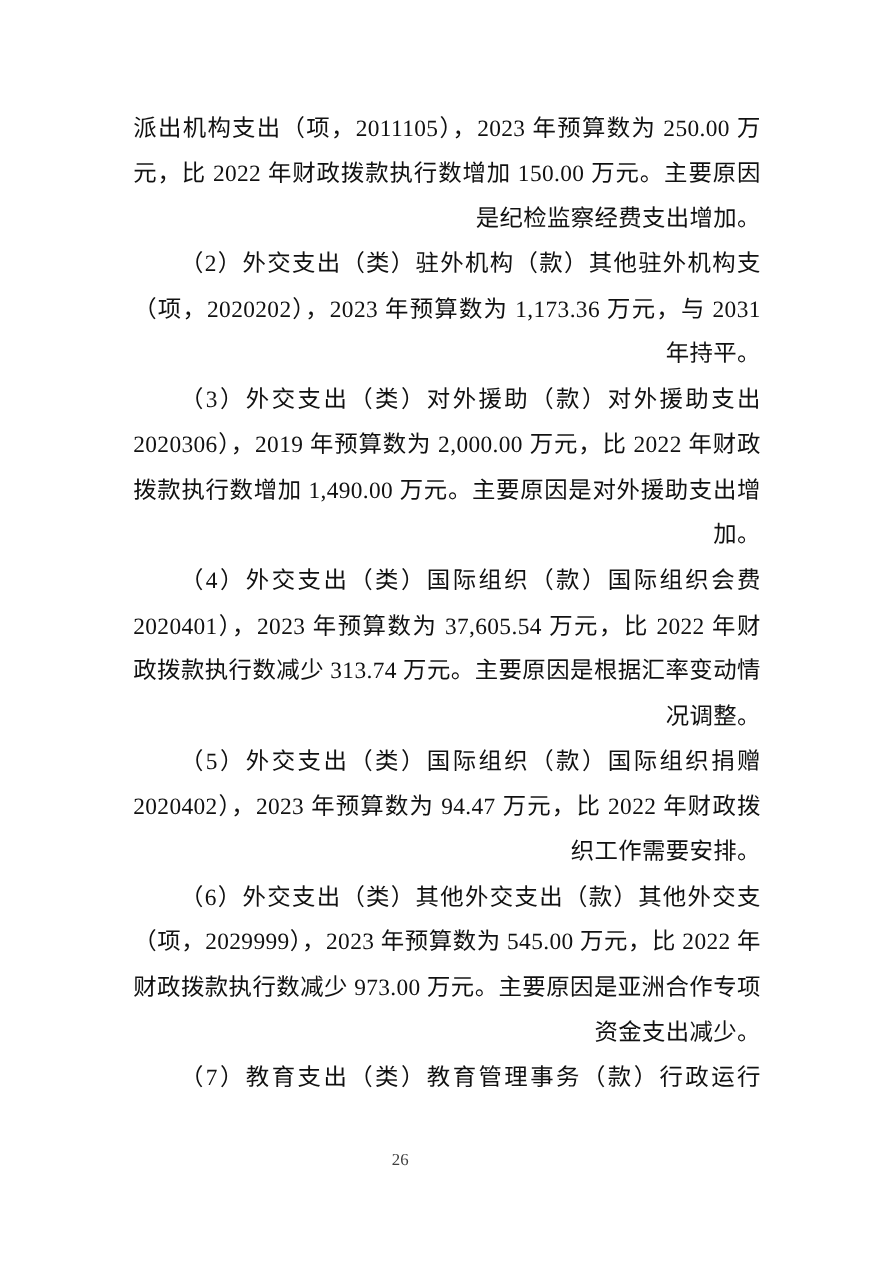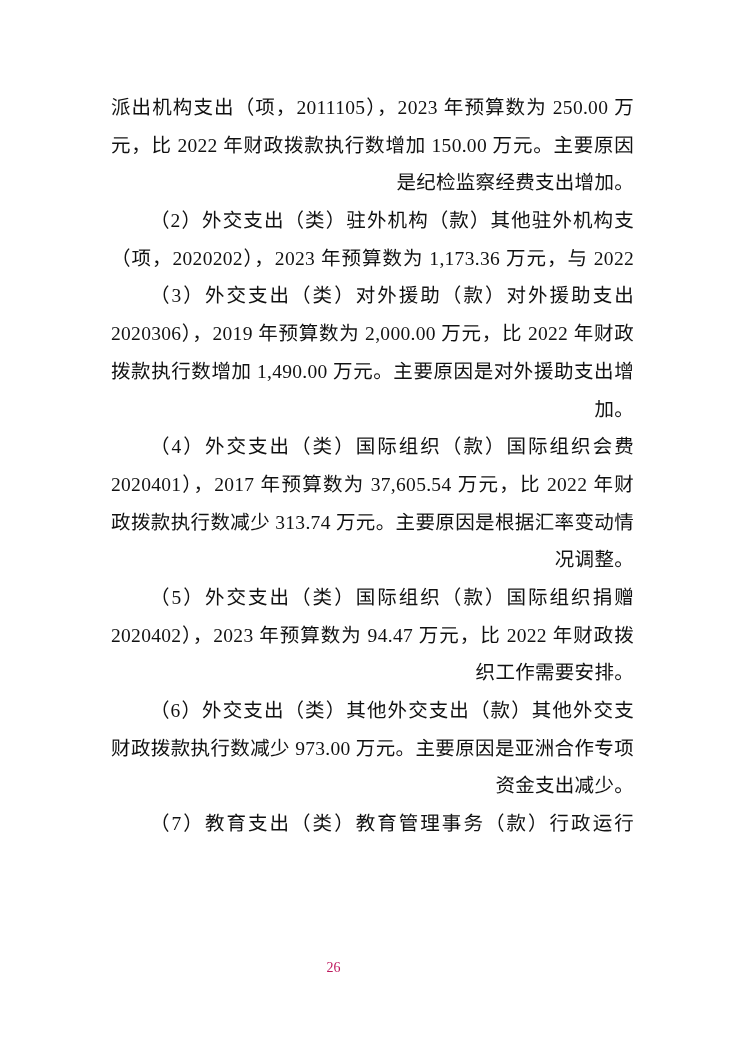--- a/index.html
+++ b/index.html
@@ -44,43 +44,45 @@
     padding-left: 39px;
   }
   .page-number {
     position: absolute;
     left: 0;
     top: 959px;
     width: 667px;
     text-align: center;
     font-size: 14px;
     line-height: 18px;
-    color: #be185d;
+    color: #404040;
   }
 </style>
 </head>
 <body>
 
 <div class="page">
   <div class="content">
       <div class="line justify">派出机构支出（项，2011105），2023 年预算数为 250.00 万</div>
       <div class="line justify">元，比 2022 年财政拨款执行数增加 150.00 万元。主要原因</div>
       <div class="line">是纪检监察经费支出增加。</div>
       <div class="line justify indent">（2）外交支出（类）驻外机构（款）其他驻外机构支出</div>
-      <div class="line justify">（项，2020202），2023 年预算数为 1,173.36 万元，与 2022</div>
+      <div class="line justify">（项，2020202），2023 年预算数为 1,173.36 万元，与 2031</div>
+      <div class="line">年持平。</div>
       <div class="line justify indent">（3）外交支出（类）对外援助（款）对外援助支出（项，</div>
       <div class="line justify">2020306），2019 年预算数为 2,000.00 万元，比 2022 年财政</div>
       <div class="line justify">拨款执行数增加 1,490.00 万元。主要原因是对外援助支出增</div>
       <div class="line">加。</div>
       <div class="line justify indent">（4）外交支出（类）国际组织（款）国际组织会费（项，</div>
-      <div class="line justify">2020401），2017 年预算数为 37,605.54 万元，比 2022 年财</div>
+      <div class="line justify">2020401），2023 年预算数为 37,605.54 万元，比 2022 年财</div>
       <div class="line justify">政拨款执行数减少 313.74 万元。主要原因是根据汇率变动情</div>
       <div class="line">况调整。</div>
       <div class="line justify indent">（5）外交支出（类）国际组织（款）国际组织捐赠（项，</div>
       <div class="line justify">2020402），2023 年预算数为 94.47 万元，比 2022 年财政拨</div>
       <div class="line">织工作需要安排。</div>
       <div class="line justify indent">（6）外交支出（类）其他外交支出（款）其他外交支出</div>
+      <div class="line justify">（项，2029999），2023 年预算数为 545.00 万元，比 2022 年</div>
       <div class="line justify">财政拨款执行数减少 973.00 万元。主要原因是亚洲合作专项</div>
       <div class="line">资金支出减少。</div>
       <div class="line justify indent">（7）教育支出（类）教育管理事务（款）行政运行（项，</div>
     </div>
   <div class="page-number">26</div>
 </div>
 
 </body></html>

